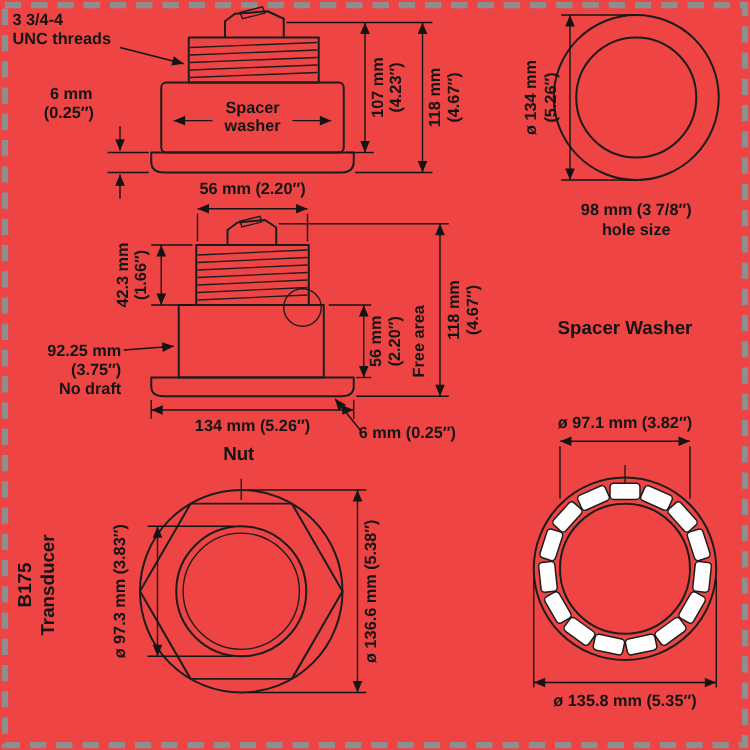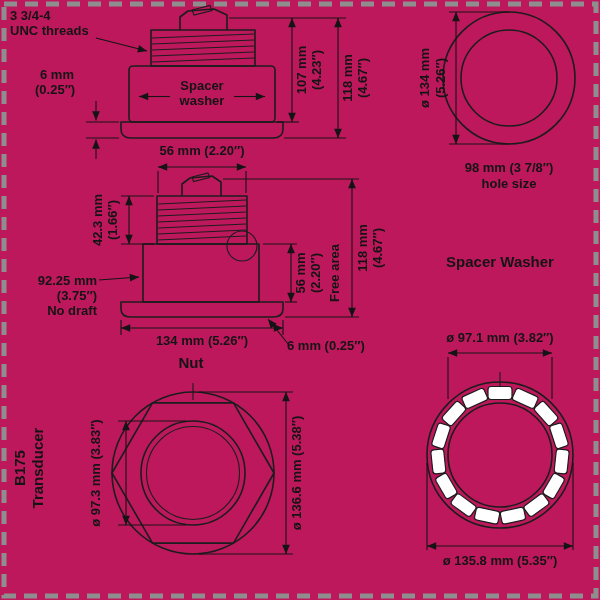--- a/index.html
+++ b/index.html
@@ -1,16 +1,16 @@
 <!DOCTYPE html>
 <html><head>
 <meta charset="utf-8">
 <style>
   html,body{margin:0;padding:0;background:#ffffff;}
-  .sheet{width:600px;height:600px;position:relative;background:#be185d;overflow:hidden;}
+  .sheet{width:600px;height:600px;position:relative;background:#ef4444;overflow:hidden;}
   svg{display:block;}
   text{font-family:"Liberation Sans",sans-serif;font-weight:700;fill:#141414;}
   .t{font-size:13px;}
   .title{font-size:15px;}
   .big{font-size:15px;}
   .outline{fill:none;stroke:#1c1c1c;stroke-width:1.6;stroke-linejoin:round;}
   .thin{fill:none;stroke:#1c1c1c;stroke-width:1.1;}
   .dim{fill:none;stroke:#141414;stroke-width:1.1;}
   .slot{fill:#ffffff;stroke:#1c1c1c;stroke-width:1.2;}
   .border{fill:none;stroke:#8e8e8e;stroke-width:5;}

